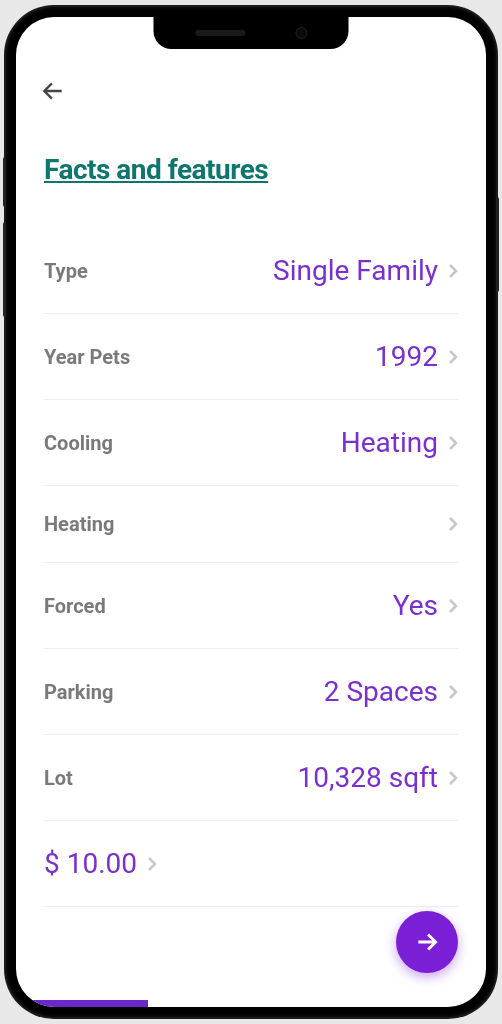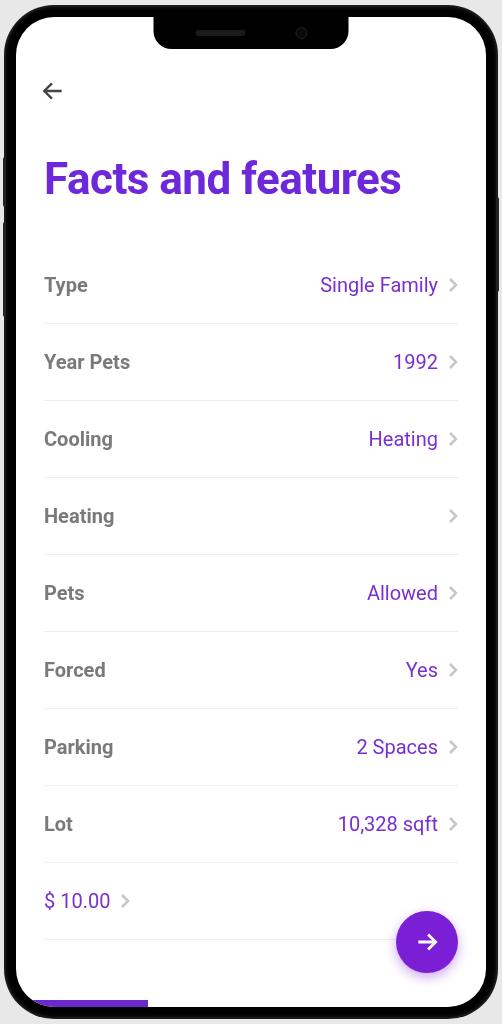--- a/index.html
+++ b/index.html
@@ -119,26 +119,27 @@
 
     .back-arrow-svg {
       width: 26px;
       height: 26px;
       stroke: #444;
       stroke-width: 2.2;
       fill: none;
     }
 
     .page-title {
-      font-size: 44px;
+      font-size: 28px;
       font-weight: 700;
-      color: #6d28d9;
+      color: #0f766e;
       margin-top: 44px;
       margin-bottom: 42px;
       letter-spacing: -0.5px;
+      text-decoration: underline;
     }
 
     .facts-list {
       display: flex;
       flex-direction: column;
     }
 
     .fact-row {
       display: flex;
       align-items: center;
@@ -154,21 +155,21 @@
       font-weight: 700;
     }
 
     .fact-value-wrap {
       display: flex;
       align-items: center;
       gap: 10px;
     }
 
     .fact-value {
-      font-size: 20px;
+      font-size: 28px;
       color: #7a2fcf;
       font-weight: 400;
     }
 
     .chevron {
       width: 10px;
       height: 16px;
       stroke: #c7c7c7;
       stroke-width: 2.5;
       fill: none;
@@ -272,29 +273,20 @@
 
         <div class="fact-row">
           <span class="fact-label">Heating</span>
           <span class="fact-value-wrap">
             <svg class="chevron" viewBox="0 0 10 16">
                 <polyline points="2,2 8,8 2,14"></polyline>
               </svg>
           </span>
         </div>
 
-        <div class="fact-row">
-          <span class="fact-label">Pets</span>
-          <span class="fact-value-wrap">
-            <span class="fact-value">Allowed</span>
-            <svg class="chevron" viewBox="0 0 10 16">
-                <polyline points="2,2 8,8 2,14"></polyline>
-              </svg>
-          </span>
-        </div>
 
         <div class="fact-row">
           <span class="fact-label">Forced</span>
           <span class="fact-value-wrap">
             <span class="fact-value">Yes</span>
             <svg class="chevron" viewBox="0 0 10 16">
                 <polyline points="2,2 8,8 2,14"></polyline>
               </svg>
           </span>
         </div>

